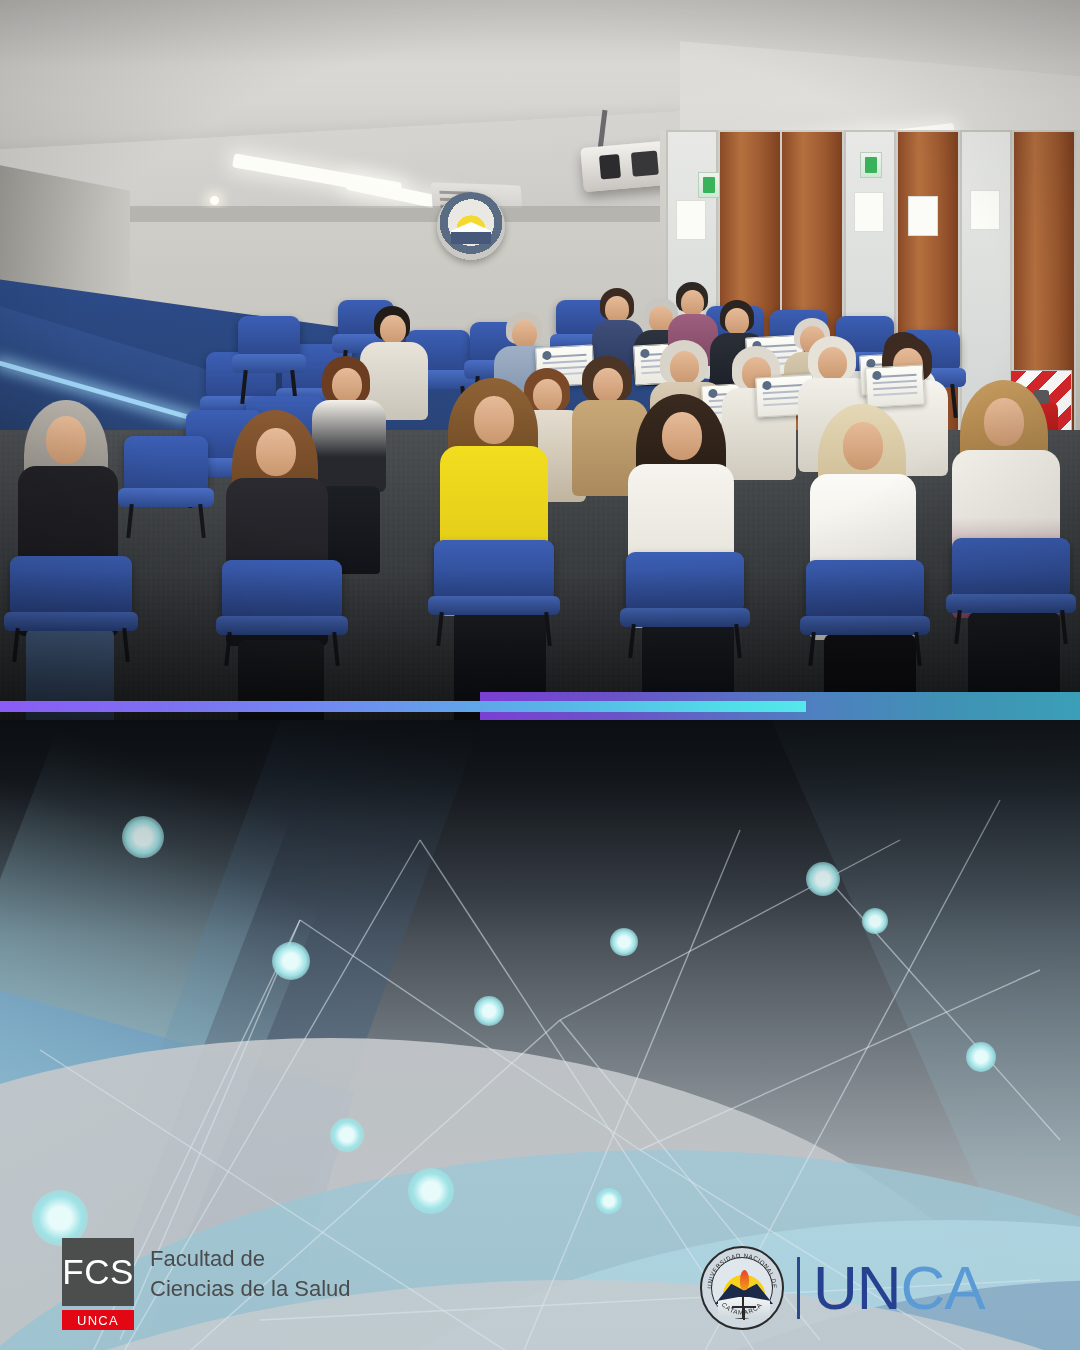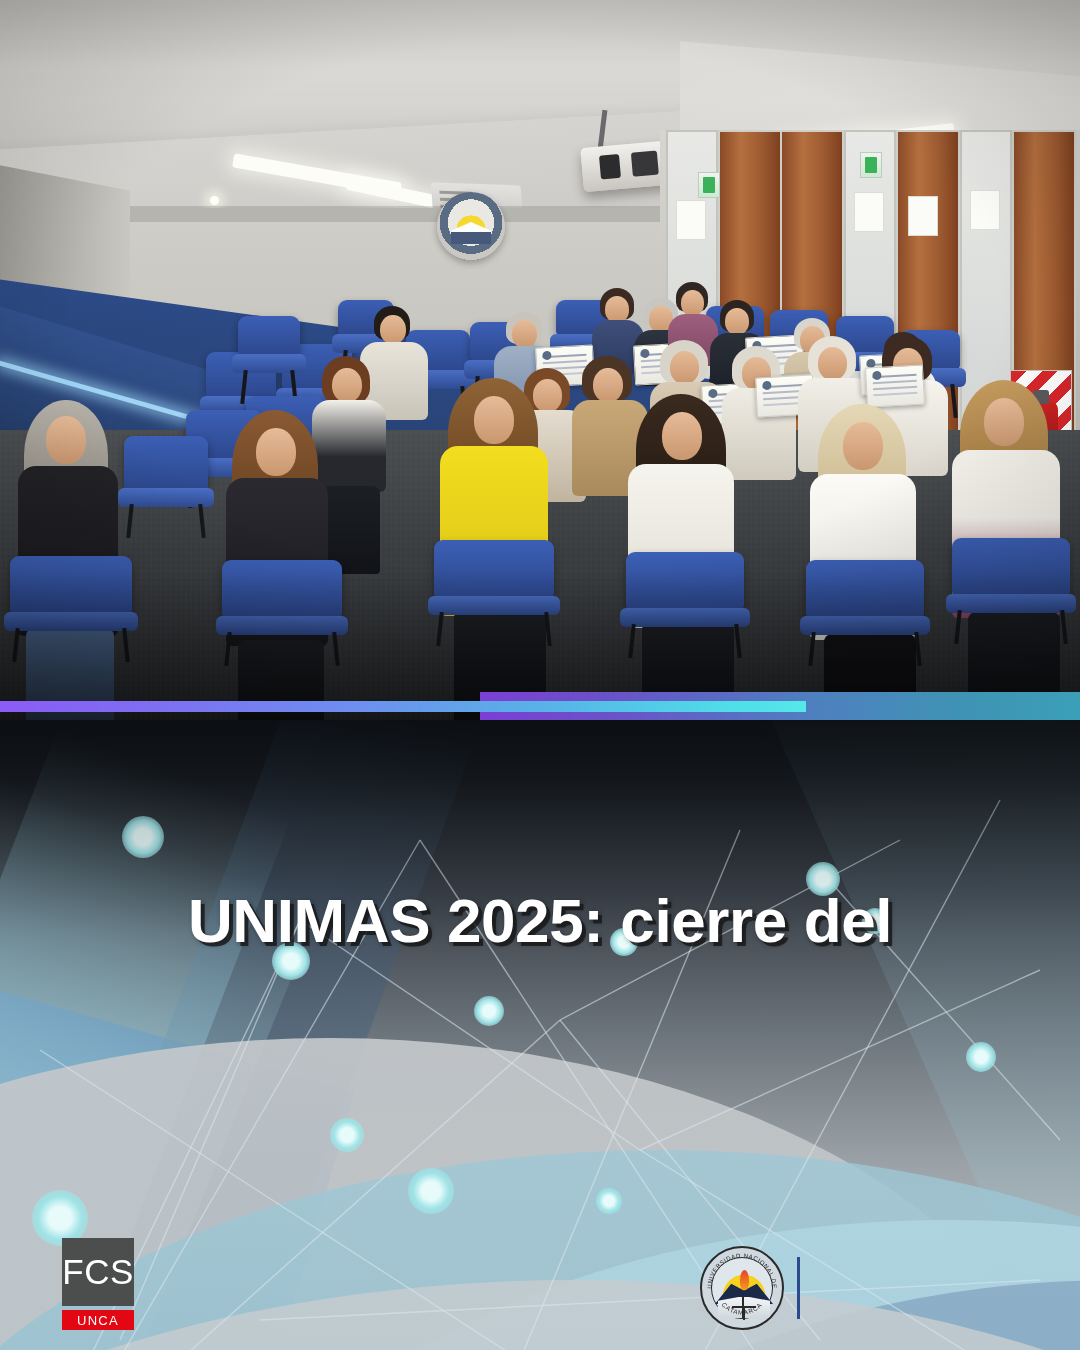--- a/index.html
+++ b/index.html
@@ -764,33 +764,35 @@
     <div class="node" style="left:408px;top:448px;width:46px;height:46px"></div>
     <div class="node" style="left:610px;top:208px;width:28px;height:28px"></div>
     <div class="node" style="left:966px;top:322px;width:30px;height:30px"></div>
     <div class="node" style="left:596px;top:468px;width:26px;height:26px"></div>
     <div class="node" style="left:32px;top:470px;width:56px;height:56px"></div>
 
     <div class="panel-soft"></div>
   </div>
 
   <h1 class="title">
-    <span>UNIMAS 2025: cierre del</span><br>
+    <br>
     <br>
   </h1>
 
   <div class="fcs-logo">
     <div class="fcs-mark">
       <div class="fcs-box">
         <span>FCS</span>
       </div>
       <div class="fcs-unca">
         <span>UNCA</span>
       </div>
     </div>
+    <div class="fcs-text">Facultad de
+Ciencias de la Salud</div>
   </div>
 
   <div class="unca-logo">
     <div class="seal">
       <div class="seal-ring"></div>
       <div class="seal-sun"></div>
       <div class="seal-mount"></div>
       <div class="seal-flame"></div>
       <div class="seal-book"></div>
       <div class="seal-anchor"></div>
@@ -804,16 +806,20 @@
         </text>
         <text font-size="6.6" letter-spacing="1" fill="#1c1c1c">
           <textPath href="#arcBot" startOffset="50%" text-anchor="middle">CATAMARCA</textPath>
         </text>
       </svg>
     </div>
 
     <div class="unca-divider"></div>
 
     <div class="unca-words">
+      <div class="unca-big">
+        <span class="dk">UN</span>
+        <span class="lt">CA</span>
+      </div>
     </div>
   </div>
 
 </div>
 
 </body></html>

